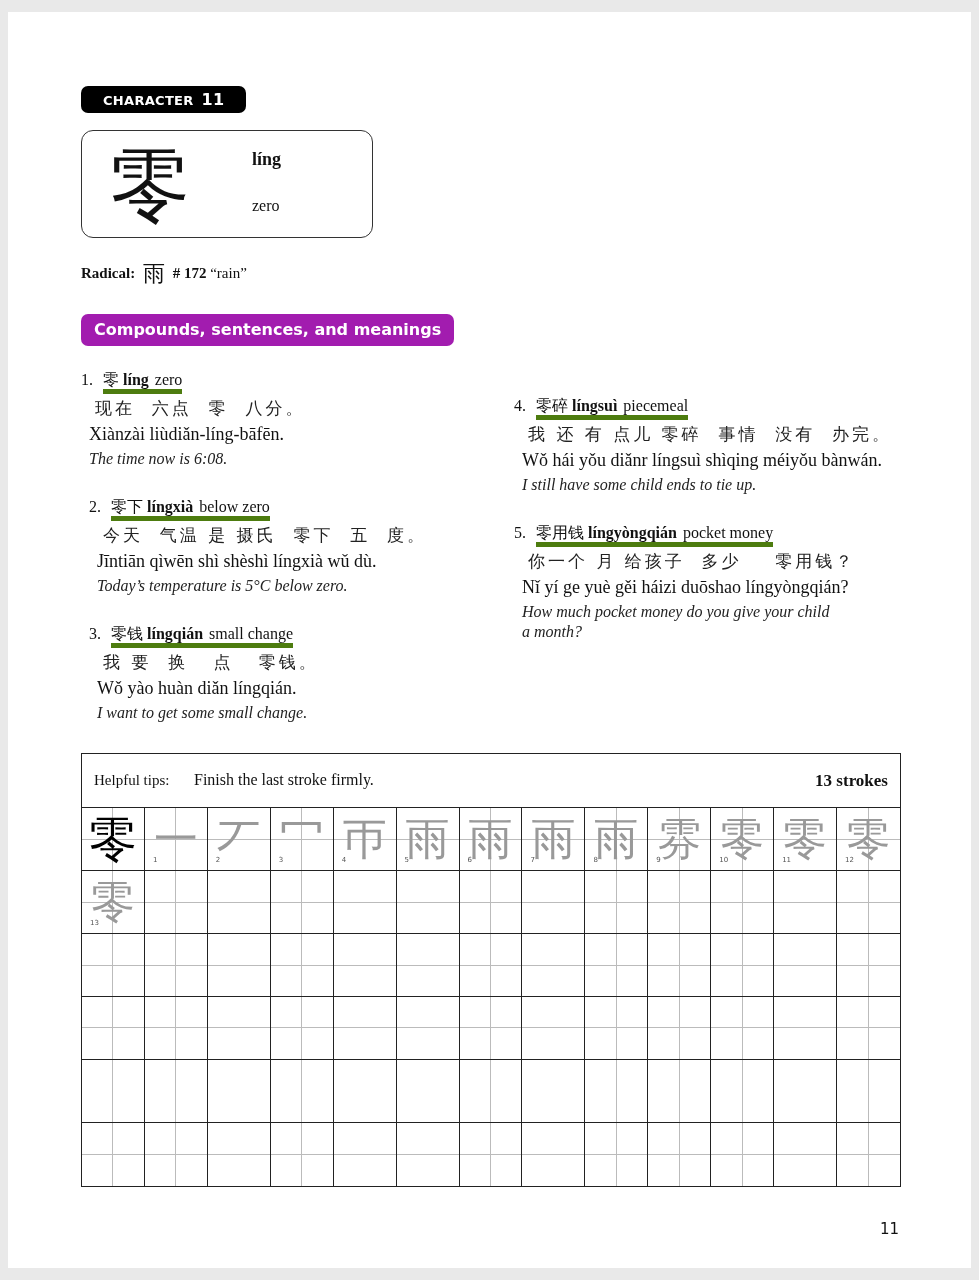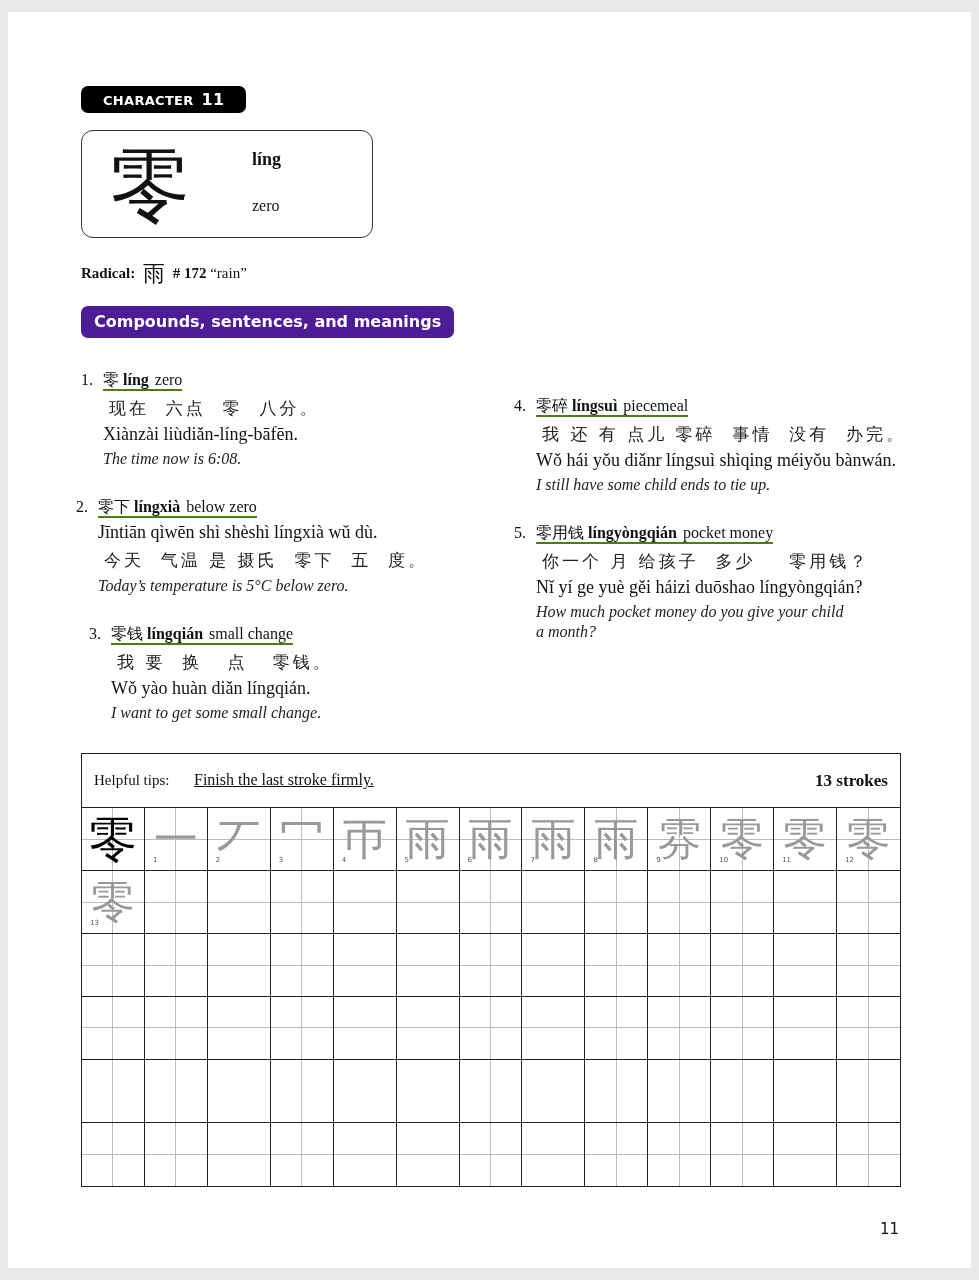--- a/index.html
+++ b/index.html
@@ -7,35 +7,35 @@
   .page{position:absolute;left:8px;top:12px;width:963px;height:1256px;background:#fff;}
   .char-badge{position:absolute;left:73px;top:74px;height:27px;padding:0 22px;background:#000;color:#fff;border-radius:7px;font-family:"DejaVu Sans",sans-serif;font-weight:bold;font-size:13px;line-height:27px;letter-spacing:0.3px;}
   .char-badge .num{font-size:16px;margin-left:8px;}
   .char-card{position:absolute;left:73px;top:118px;width:290px;height:106px;border:1.5px solid #333;border-radius:12px;}
   .big-char{position:absolute;left:28px;top:10px;font-size:80px;line-height:90px;font-family:"DejaVu Serif",serif;}
   .card-pinyin{position:absolute;left:170px;top:18px;font-weight:bold;font-size:18px;}
   .card-meaning{position:absolute;left:170px;top:66px;font-size:16px;}
   .radical{position:absolute;left:73px;top:247px;font-size:15px;font-weight:bold;}
   .radical .rad-char{font-size:22px;font-weight:normal;vertical-align:-3px;margin:0 4px;}
   .radical .rad-mean{font-weight:normal;}
-  .section-badge{position:absolute;left:73px;top:294px;height:32px;padding:0 13px;background:#4c1d95;color:#fff;border-radius:7px;font-family:"DejaVu Sans",sans-serif;font-weight:bold;font-size:16px;line-height:32px;}
+  .section-badge{position:absolute;left:73px;top:302px;height:32px;padding:0 13px;background:#a21caf;color:#fff;border-radius:7px;font-family:"DejaVu Sans",sans-serif;font-weight:bold;font-size:16px;line-height:32px;}
   .entry{position:absolute;}
   .entry .head{font-size:16px;white-space:nowrap;}
   .entry .head .n{display:inline-block;width:22px;}
-  .entry .head .u{border-bottom:2px solid #4d7c0f;padding-bottom:1px;}
+  .entry .head .u{border-bottom:5px solid #4d7c0f;padding-bottom:1px;}
   .entry .head .hz{font-family:"DejaVu Serif",serif;}
   .entry .head .py{font-weight:bold;margin-right:6px;}
-  .entry .line{margin-left:22px;white-space:nowrap;}
+  .entry .line{margin-left:8px;white-space:nowrap;}
   .entry .cn{font-family:"DejaVu Serif",serif;font-size:17px;letter-spacing:3px;margin-top:6px;color:#222;padding-left:6px;white-space:pre;}
   .entry .pin{font-weight:normal;font-size:18px;margin-top:4px;}
   .entry .en{font-style:italic;font-size:16px;margin-top:5px;color:#222;}
   .grid-wrap{position:absolute;left:73px;top:741px;width:818px;height:432px;border:1.5px solid #222;}
   .tips{height:53px;border-bottom:1.5px solid #222;position:relative;}
   .tips .label{position:absolute;left:12px;top:18px;font-weight:normal;font-size:15px;}
-  .tips .text{position:absolute;left:112px;top:17px;font-size:16px;text-decoration:underline;}
+  .tips .text{position:absolute;left:112px;top:17px;font-size:16px;}
   .tips .strokes{position:absolute;right:12px;top:17px;font-weight:bold;font-size:17px;}
   .grid{display:grid;grid-template-columns:repeat(13,1fr);grid-template-rows:repeat(6,1fr);height:378px;}
   .cell{position:relative;border-right:1.2px solid #222;border-bottom:1.2px solid #222;background-image:linear-gradient(to right,transparent calc(50% - 0.5px),#bbb calc(50% - 0.5px),#bbb calc(50% + 0.5px),transparent calc(50% + 0.5px)),linear-gradient(to bottom,transparent calc(50% - 0.5px),#bbb calc(50% - 0.5px),#bbb calc(50% + 0.5px),transparent calc(50% + 0.5px));}
   .cell:nth-child(13n){border-right:none;}
   .cell:nth-last-child(-n+13){border-bottom:none;}
   .cell .g{position:absolute;inset:0;display:flex;align-items:center;justify-content:center;font-family:"DejaVu Serif",serif;font-size:44px;line-height:1;}
   .cell .g.model{color:#000;font-size:48px;}
   .cell .g.trace{color:#999;}
   .cell .g.partial{color:#999;font-size:44px;}
   .cell .sn{position:absolute;left:8px;bottom:6px;font-family:"DejaVu Sans",sans-serif;font-size:7px;color:#555;}
@@ -65,24 +65,24 @@
 
   <div class="section-badge">Compounds, sentences, and meanings</div>
 
   <div class="entry" style="left:73px;top:358px;">
     <div class="head"><span class="n">1.</span><span class="u"><span class="hz">零</span> <span class="py">líng</span><span>zero</span></span></div>
     <div class="line cn">现在  六点  零  八分。</div>
     <div class="line pin">Xiànzài liùdiǎn-líng-bāfēn.</div>
     <div class="line en">The time now is 6:08.</div>
   </div>
 
-  <div class="entry" style="left:68px;top:485px;">
+  <div class="entry" style="left:81px;top:485px;">
     <div class="head"><span class="n">2.</span><span class="u"><span class="hz">零下</span> <span class="py">língxià</span><span>below zero</span></span></div>
+    <div class="line cn">今天  气温 是 摄氏  零下  五  度。</div>
     <div class="line pin">Jīntiān qìwēn shì shèshì língxià wǔ dù.</div>
-    <div class="line cn">今天  气温 是 摄氏  零下  五  度。</div>
     <div class="line en">Today’s temperature is 5°C below zero.</div>
   </div>
 
   <div class="entry" style="left:81px;top:612px;">
     <div class="head"><span class="n">3.</span><span class="u"><span class="hz">零钱</span> <span class="py">língqián</span><span>small change</span></span></div>
     <div class="line cn">我 要  换   点   零钱。</div>
     <div class="line pin">Wǒ yào huàn diǎn língqián.</div>
     <div class="line en">I want to get some small change.</div>
   </div>
 

